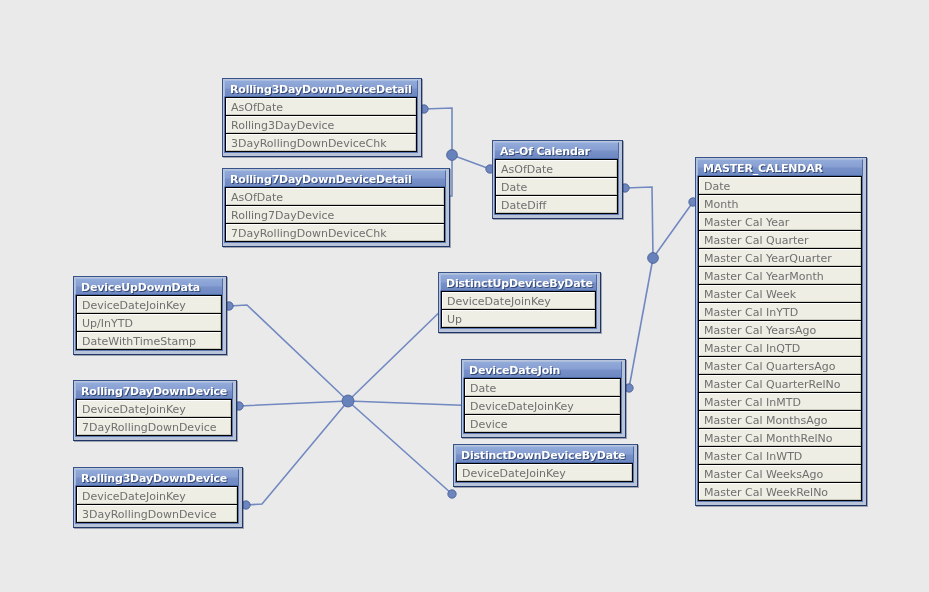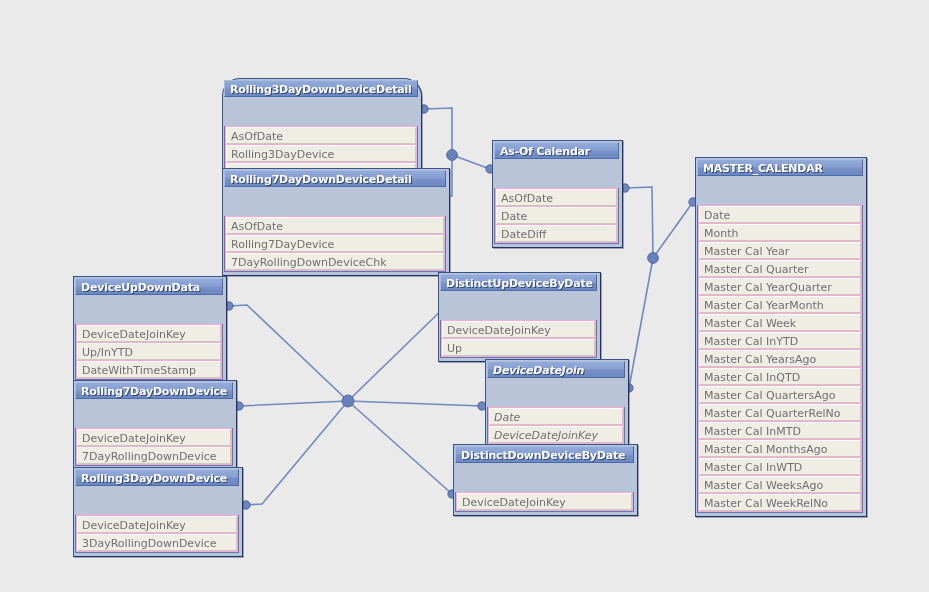--- a/index.html
+++ b/index.html
@@ -48,25 +48,24 @@
     color: #ffffff;
     font-size: 11px;
     font-weight: bold;
     padding-left: 5px;
     white-space: nowrap;
     overflow: hidden;
     text-shadow: 1px 1px 0 rgba(30,50,90,0.75);
     letter-spacing: -0.2px;
   }
   .tbl-fields {
-    background: #f9a8d4;
+    background: #000000;
     padding: 1px;
     border: 1px solid #5e79b3;
     border-top: none;
-    margin-top: 29px;
   }
   .tbl-field {
     height: 17px;
     line-height: 17px;
     box-sizing: border-box;
     background: #eeeee4;
     border: 1px solid #c9c9bd;
     border-top-color: #ffffff;
     border-left-color: #ffffff;
     color: #6f6f6f;
@@ -110,21 +109,21 @@
       <circle cx="693" cy="202" r="4.2" class="link-node"></circle>
       <circle cx="629" cy="388" r="4.2" class="link-node"></circle>
       <circle cx="229" cy="306" r="4.2" class="link-node"></circle>
       <circle cx="239" cy="406" r="4.2" class="link-node"></circle>
       <circle cx="246" cy="505" r="4.2" class="link-node"></circle>
       <circle cx="348" cy="401" r="6" class="link-node hub"></circle>
       <circle cx="451" cy="301" r="4.2" class="link-node"></circle>
       <circle cx="482" cy="406" r="4.2" class="link-node"></circle>
       <circle cx="452" cy="494" r="4.2" class="link-node"></circle>
     </svg>
-<div class="table-box" style="left: 222px; top: 78px; width: 200px; border-radius: 18px;">
+<div class="table-box" style="left: 222px; top: 78px; width: 200px;">
       <div class="tbl-header">Rolling3DayDownDeviceDetail</div>
       <div class="tbl-fields">
         <div class="tbl-field">AsOfDate</div>
         <div class="tbl-field">Rolling3DayDevice</div>
         <div class="tbl-field">3DayRollingDownDeviceChk</div>
       </div>
     </div>
     <div class="table-box" style="left: 222px; top: 168px; width: 228px;">
       <div class="tbl-header">Rolling7DayDownDeviceDetail</div>
       <div class="tbl-fields">
@@ -151,20 +150,21 @@
         <div class="tbl-field">Master Cal YearQuarter</div>
         <div class="tbl-field">Master Cal YearMonth</div>
         <div class="tbl-field">Master Cal Week</div>
         <div class="tbl-field">Master Cal InYTD</div>
         <div class="tbl-field">Master Cal YearsAgo</div>
         <div class="tbl-field">Master Cal InQTD</div>
         <div class="tbl-field">Master Cal QuartersAgo</div>
         <div class="tbl-field">Master Cal QuarterRelNo</div>
         <div class="tbl-field">Master Cal InMTD</div>
         <div class="tbl-field">Master Cal MonthsAgo</div>
+        <div class="tbl-field">Master Cal MonthRelNo</div>
         <div class="tbl-field">Master Cal InWTD</div>
         <div class="tbl-field">Master Cal WeeksAgo</div>
         <div class="tbl-field">Master Cal WeekRelNo</div>
       </div>
     </div>
     <div class="table-box" style="left: 73px; top: 276px; width: 154px;">
       <div class="tbl-header">DeviceUpDownData</div>
       <div class="tbl-fields">
         <div class="tbl-field">DeviceDateJoinKey</div>
         <div class="tbl-field">Up/InYTD</div>
@@ -185,21 +185,21 @@
         <div class="tbl-field">3DayRollingDownDevice</div>
       </div>
     </div>
     <div class="table-box" style="left: 438px; top: 272px; width: 163px;">
       <div class="tbl-header">DistinctUpDeviceByDate</div>
       <div class="tbl-fields">
         <div class="tbl-field">DeviceDateJoinKey</div>
         <div class="tbl-field">Up</div>
       </div>
     </div>
-    <div class="table-box" style="left: 485px; top: 359px; width: 144px; font-style: italic;">
+    <div class="table-box" style="left: 461px; top: 359px; width: 165px;">
       <div class="tbl-header">DeviceDateJoin</div>
       <div class="tbl-fields">
         <div class="tbl-field">Date</div>
         <div class="tbl-field">DeviceDateJoinKey</div>
         <div class="tbl-field">Device</div>
       </div>
     </div>
     <div class="table-box" style="left: 453px; top: 444px; width: 185px;">
       <div class="tbl-header">DistinctDownDeviceByDate</div>
       <div class="tbl-fields">

